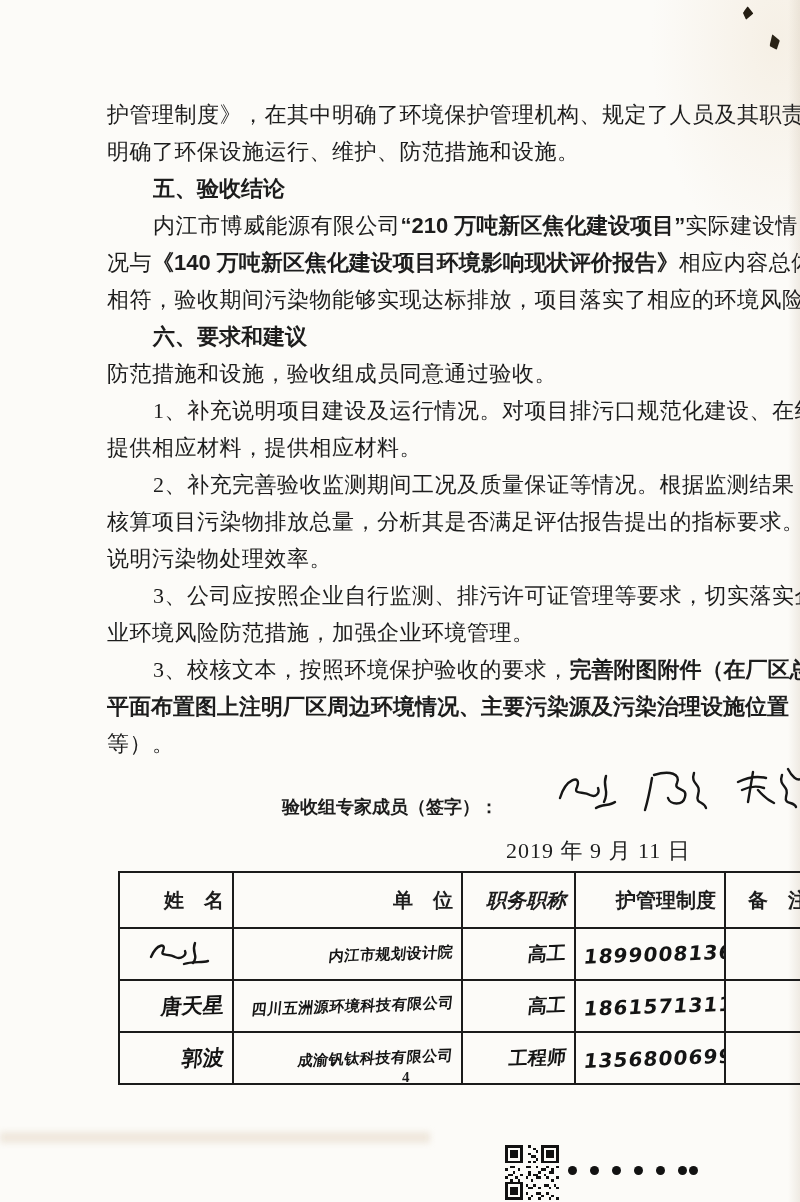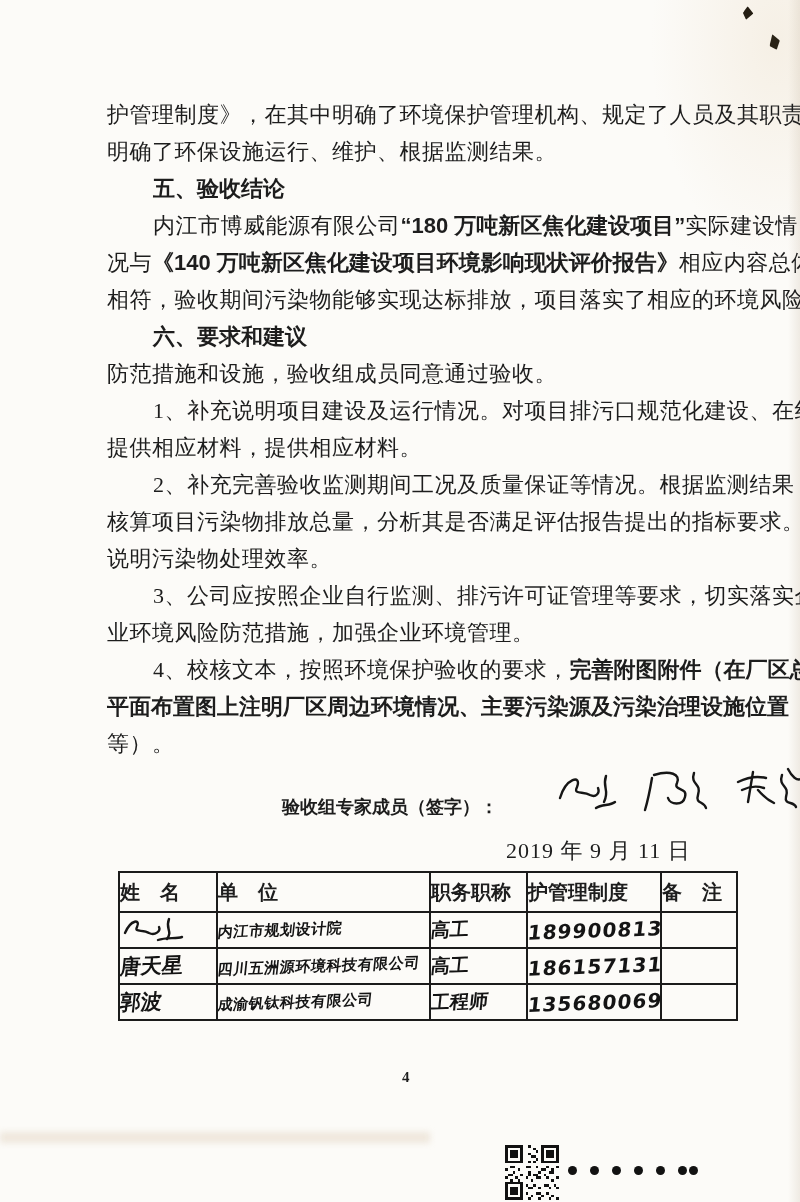--- a/index.html
+++ b/index.html
@@ -25,26 +25,26 @@
   .ind{padding-left:46px;}
   .b{font-weight:bold;font-family:"Liberation Sans",sans-serif;letter-spacing:0;}
   
   .sig-label{position:absolute;left:282px;top:792px;font-size:18px;font-weight:bold;
     font-family:"Liberation Sans",sans-serif;line-height:30px;}
   .sig-svg{position:absolute;left:552px;top:760px;}
   .date-line{position:absolute;left:506px;top:824px;font-size:22px;letter-spacing:1px;margin-top:12px;}
   
   .tablewrap{position:absolute;left:118px;top:871px;}
   table.experts{border-collapse:collapse;table-layout:fixed;width:608px;}
-  table.experts td,table.experts th{border:2px solid #1b1b1b;text-align:left;
-    vertical-align:middle;padding:0;overflow:hidden;}
+  table.experts td,table.experts th{border:2px solid #1b1b1b;text-align:right;
+    vertical-align:middle;padding:8px;overflow:hidden;}
   table.experts{border:2.5px solid #151515;}
   th{font-size:20px;font-weight:bold;height:38px;font-family:"Liberation Serif",serif;}
   td{height:34px;}
-  .c-name{width:96px;}.c-unit{width:211px;}.c-title{width:95px;}.c-phone{width:132px;}.c-note{width:74px;}
+  .c-name{width:96px;}.c-unit{width:211px;}.c-title{width:95px;font-style:italic;}.c-phone{width:132px;}.c-note{width:74px;}
   
   .hw{font-family:"DejaVu Sans",sans-serif;display:inline-block;
     transform:skewX(-8deg) rotate(-2deg);color:#141414;}
   .hw-name{font-size:21px;font-weight:600;}
   .hw-unit{font-size:15px;font-weight:600;letter-spacing:0.5px;white-space:nowrap;}
   .hw-title{font-size:19px;font-weight:600;}
   .hw-phone{font-size:20px;font-weight:600;letter-spacing:1px;}
   
   .page-num{position:absolute;left:402px;top:1069px;font-size:15px;font-weight:bold;}
   
@@ -59,35 +59,35 @@
 <div class="page">
 
   <div class="tint-tr"></div>
   <div class="edge-right"></div>
   <div class="mark1"></div>
   <div class="mark2"></div>
   <div class="smudge"></div>
 
   <div id="doc-lines">
       <div class="line"><span>护管理制度》，在其中明确了环境保护管理机构、规定了人员及其职责，</span></div>
-      <div class="line"><span>明确了环保设施运行、维护、根据监测结果。</span></div>
+      <div class="line"><span>明确了环保设施运行、维护、防范措施和设施。</span></div>
       <div class="line ind"><span class="b">五、验收结论</span></div>
-      <div class="line ind"><span>内江市博威能源有限公司</span><span class="b">“180 万吨新区焦化建设项目”</span><span>实际建设情</span></div>
+      <div class="line ind"><span>内江市博威能源有限公司</span><span class="b">“210 万吨新区焦化建设项目”</span><span>实际建设情</span></div>
       <div class="line"><span>况与</span><span class="b">《140 万吨新区焦化建设项目环境影响现状评价报告》</span><span>相应内容总体</span></div>
       <div class="line"><span>相符，验收期间污染物能够实现达标排放，项目落实了相应的环境风险</span></div>
       <div class="line ind"><span class="b">六、要求和建议</span></div>
       <div class="line"><span>防范措施和设施，验收组成员同意通过验收。</span></div>
       <div class="line ind"><span>1、补充说明项目建设及运行情况。对项目排污口规范化建设、在线</span></div>
       <div class="line"><span>提供相应材料，提供相应材料。</span></div>
       <div class="line ind"><span>2、补充完善验收监测期间工况及质量保证等情况。根据监测结果，</span></div>
       <div class="line"><span>核算项目污染物排放总量，分析其是否满足评估报告提出的指标要求。</span></div>
       <div class="line"><span>说明污染物处理效率。</span></div>
       <div class="line ind"><span>3、公司应按照企业自行监测、排污许可证管理等要求，切实落实企</span></div>
       <div class="line"><span>业环境风险防范措施，加强企业环境管理。</span></div>
-      <div class="line ind"><span>4、校核文本，按照环境保护验收的要求，</span><span class="b">完善附图附件（在厂区总</span></div>
+      <div class="line ind"><span>3、校核文本，按照环境保护验收的要求，</span><span class="b">完善附图附件（在厂区总</span></div>
       <div class="line"><span class="b">平面布置图上注明厂区周边环境情况、主要污染源及污染治理设施位置</span></div>
       <div class="line"><span>等）。</span></div>
     </div>
 
   <div class="sig-label">验收组专家成员（签字）：</div>
 
   <svg class="sig-svg sig" width="250" height="62" viewBox="0 0 250 62">
     <g>
       <path d="M8 38 C14 18 30 14 25 27 C21 35 31 31 38 35 C44 38 48 33 46 28"></path>
       <path d="M54 16 C50 28 58 30 52 42"></path>

